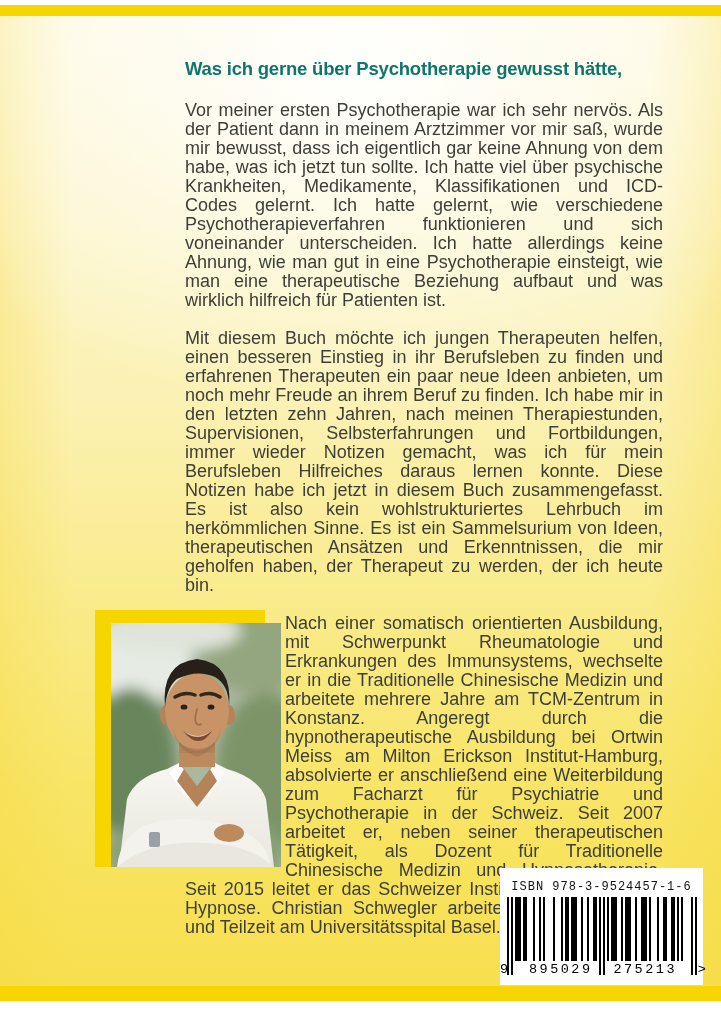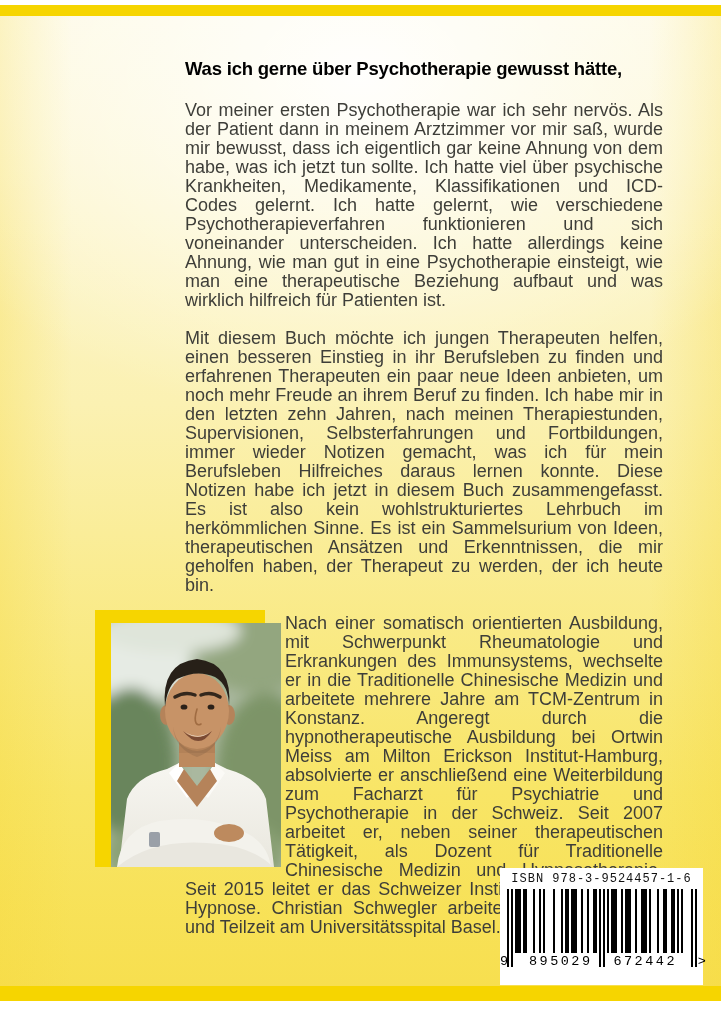--- a/index.html
+++ b/index.html
@@ -14,33 +14,33 @@
   .main-bg {
     position:absolute; left:0; right:0; top:16px; height:970px;
     background:
       radial-gradient(ellipse 95% 50% at 50% 6%, rgba(255,255,255,0.95), rgba(255,255,255,0) 72%),
       linear-gradient(90deg, rgba(246,216,60,0.30) 0%, rgba(246,216,60,0) 10%, rgba(246,216,60,0) 90%, rgba(246,216,60,0.30) 100%),
       linear-gradient(180deg, #FDF9E0 0%, #FBF1B2 40%, #F8E566 80%, #F7DF4F 100%);
   }
 
   .content { position:absolute; left:185px; top:57px; width:478px; color:#3E3E39; }
 
-  .book-title { font-weight:bold; color:#000000; font-size:18.5px; line-height:24px; margin-bottom:20px; letter-spacing:-0.2px; }
+  .book-title { font-weight:bold; color:#0f766e; font-size:18.5px; line-height:24px; margin-bottom:20px; letter-spacing:-0.2px; }
   .book-title div { white-space:nowrap; }
 
   .para { text-align:justify; font-size:18px; line-height:19px; margin-bottom:19px; hyphens:auto; -webkit-hyphens:auto; }
 
   .bio-block { position:relative; }
   .photo-spacer { float:left; width:100px; height:255px; }
   .photo-wrap { position:absolute; left:-90px; top:-4px; width:186px; height:257px; }
   .yellow-block { position:absolute; left:0; top:0; width:170px; height:257px; }
   .author-photo { position:absolute; left:16px; top:13px; width:170px; height:244px; display:block; }
 
   .barcode-box { position:absolute; left:500px; top:868px; width:203px; height:117px; background:#ffffff; }
-  .isbn-label { margin-top:4px; text-align:center; font-family:"Liberation Mono", monospace;
+  .isbn-label { margin-top:12px; text-align:center; font-family:"Liberation Mono", monospace;
                 font-size:12px; letter-spacing:1px; color:#111111; white-space:nowrap; }
   .bc-bars { display:flex; justify-content:center; align-items:flex-start; height:78px; margin-top:3px; }
   .bc { width:2px; height:64px; flex:0 0 2px; }
   .bc.on { background:#000000; }
   .bc.g.on { height:78px; }
   .bc-digits { display:flex; justify-content:space-between; width:206px; margin:-13px auto 0;
                font-family:"Liberation Mono", monospace; font-size:13.5px; color:#000; position:relative; }
   .bc-digits .grp { letter-spacing:2.5px; }
 </style>
 </head>
@@ -207,18 +207,18 @@
         <span class="bc"></span>
         <span class="bc"></span>
         <span class="bc"></span>
         <span class="bc on g"></span>
         <span class="bc g"></span>
         <span class="bc on g"></span>
       </div>
     <div class="bc-digits">
       <span>9</span>
       <span class="grp">895029</span>
-      <span class="grp">672442</span>
+      <span class="grp">275213</span>
       <span>&gt;</span>
     </div>
   </div>
 
 </div>
 
 </body></html>

